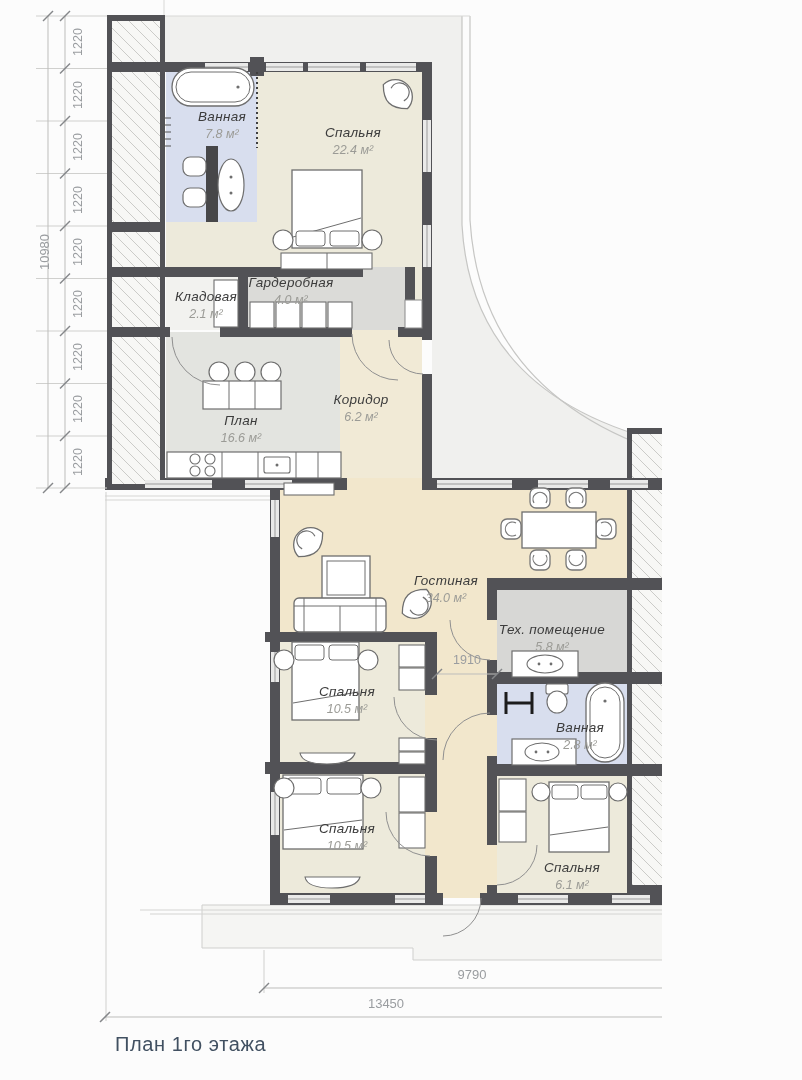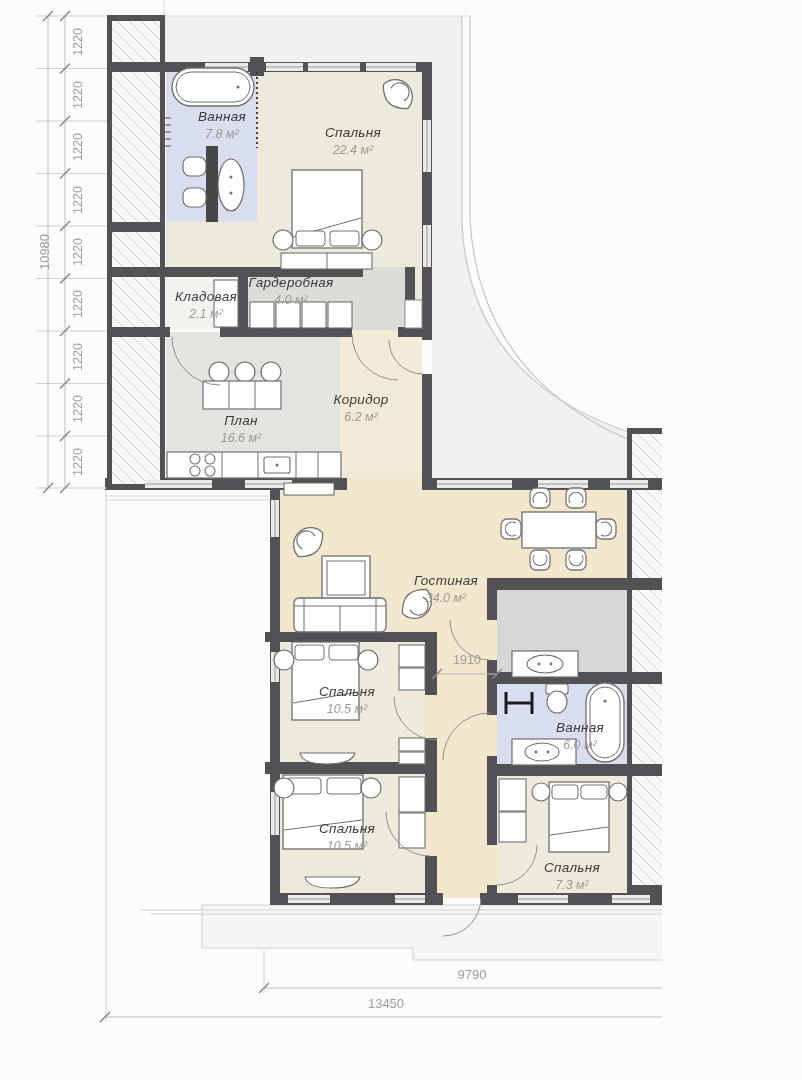--- a/index.html
+++ b/index.html
@@ -442,43 +442,48 @@
       <div class="ar">16.6 м²</div>
     </div>
 <div class="lbl room" style="left:361px;top:407px">
   <div class="nm">Коридор</div>
       <div class="ar">6.2 м²</div>
     </div>
 <div class="lbl room" style="left:446px;top:588px">
   <div class="nm">Гостиная</div>
       <div class="ar">34.0 м²</div>
     </div>
+<div class="lbl room" style="left:552px;top:637px">
+  <div class="nm">Тех. помещение</div>
+      <div class="ar">5.8 м²</div>
+    </div>
 <div class="lbl room" style="left:347px;top:699px">
   <div class="nm">Спальня</div>
       <div class="ar">10.5 м²</div>
     </div>
 <div class="lbl room" style="left:580px;top:735px">
   <div class="nm">Ванная</div>
-      <div class="ar">6.0 м²</div>
+      <div class="ar">2.8 м²</div>
     </div>
 <div class="lbl room" style="left:347px;top:836px">
   <div class="nm">Спальня</div>
       <div class="ar">10.5 м²</div>
     </div>
 <div class="lbl room" style="left:572px;top:875px">
   <div class="nm">Спальня</div>
-      <div class="ar">7.3 м²</div>
+      <div class="ar">6.1 м²</div>
     </div>
 
 <div class="lbl dim v big" style="left:44px;top:252px">10980</div>
 <div class="lbl dim v big" style="left:764px;top:683px">9760</div>
 <div class="lbl dim big" style="left:472px;top:974px">9790</div>
 <div class="lbl dim big" style="left:386px;top:1003px">13450</div>
 <div class="lbl dim" style="left:467px;top:660px">1910</div>
 
+<div class="plan-title">План 1го этажа</div>
 
 <div class="lbl dim v" style="left: 78px; top: 42.225px;">1220</div>
     <div class="lbl dim v" style="left: 78px; top: 94.675px;">1220</div>
     <div class="lbl dim v" style="left: 78px; top: 147.125px;">1220</div>
     <div class="lbl dim v" style="left: 78px; top: 199.575px;">1220</div>
     <div class="lbl dim v" style="left: 78px; top: 252.025px;">1220</div>
     <div class="lbl dim v" style="left: 78px; top: 304.475px;">1220</div>
     <div class="lbl dim v" style="left: 78px; top: 356.925px;">1220</div>
     <div class="lbl dim v" style="left: 78px; top: 409.375px;">1220</div>
     <div class="lbl dim v" style="left: 78px; top: 461.825px;">1220</div>

